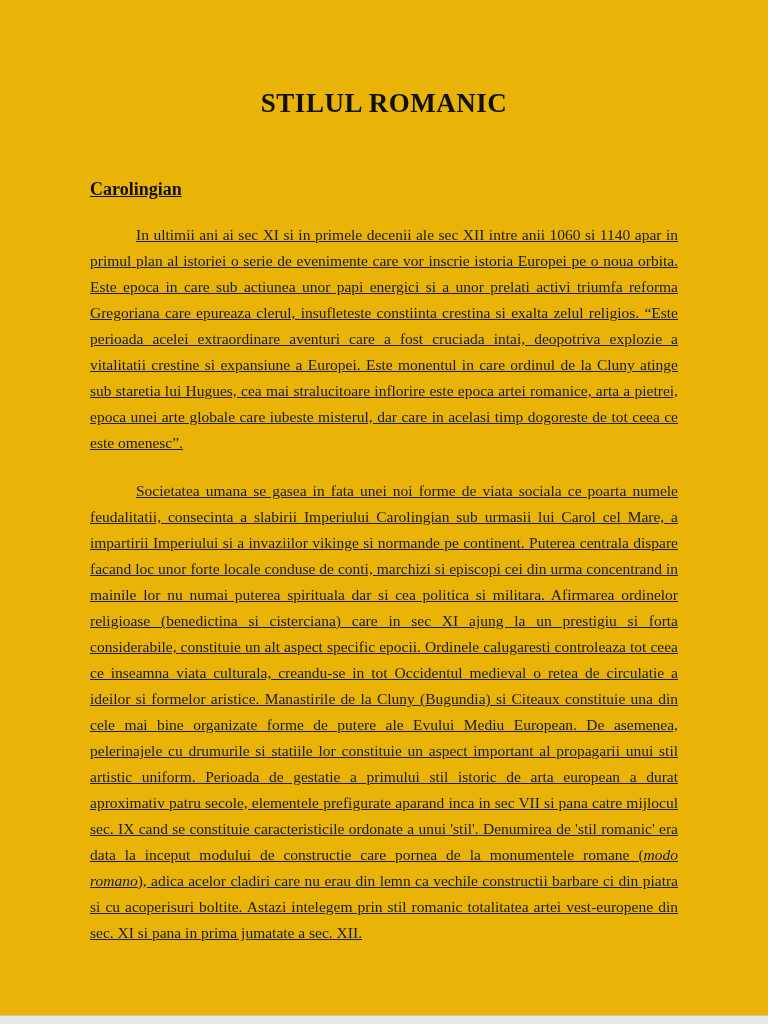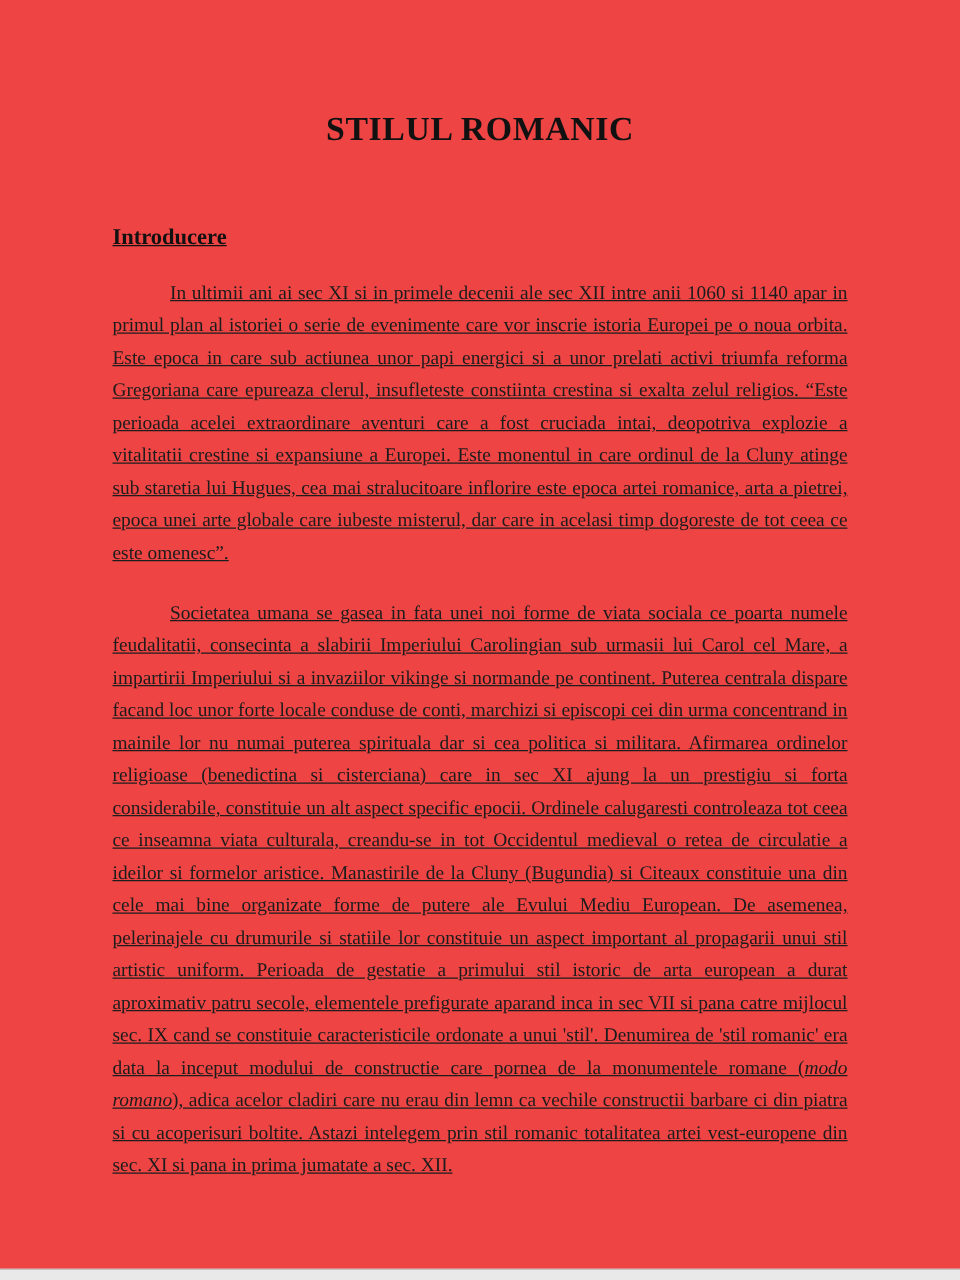--- a/index.html
+++ b/index.html
@@ -9,21 +9,21 @@
     body {
       background: #ffffff;
       width: 768px;
       font-family: "Liberation Serif", serif;
       color: #1c1c1c;
     }
     .page {
       position: relative;
       width: 768px;
       height: 1024px;
-      background: #ef4444;
+      background: #eab308;
       box-sizing: border-box;
       overflow: hidden;
     }
     .doc-title {
       margin: 0;
       padding-top: 88px;
       text-align: center;
       font-size: 27px;
       font-weight: bold;
       letter-spacing: 0.5px;
@@ -61,21 +61,21 @@
       border-top: 1px solid #c2c2c2;
     }
   </style>
 </head>
 <body>
 
 <div class="page">
   <h1 class="doc-title">STILUL ROMANIC</h1>
 
   <div class="content">
-    <h2 class="section-heading">Introducere</h2>
+    <h2 class="section-heading">Carolingian</h2>
 
     <p class="body-text">In ultimii ani ai sec XI si in primele decenii ale sec XII intre anii 1060 si 1140 apar in primul plan al istoriei o serie de evenimente care vor inscrie istoria Europei pe o noua orbita. Este epoca in care sub actiunea unor papi energici si a unor prelati activi triumfa reforma Gregoriana care epureaza clerul, insufleteste constiinta crestina si exalta zelul religios. “Este perioada acelei extraordinare aventuri care a fost cruciada intai, deopotriva explozie a vitalitatii crestine si expansiune a Europei. Este monentul in care ordinul de la Cluny atinge sub staretia lui Hugues, cea mai stralucitoare inflorire este epoca artei romanice, arta a pietrei, epoca unei arte globale care iubeste misterul, dar care in acelasi timp dogoreste de tot ceea ce este omenesc”.</p>
 
     <p class="body-text"><span>Societatea umana se gasea in fata unei noi forme de viata  sociala ce poarta numele feudalitatii, consecinta a slabirii Imperiului Carolingian sub urmasii lui Carol cel Mare, a impartirii Imperiului si a invaziilor vikinge si  normande pe continent. Puterea centrala dispare facand loc unor forte locale conduse de conti, marchizi si episcopi cei din urma concentrand in mainile lor nu numai puterea spirituala dar si cea politica si militara. Afirmarea ordinelor religioase (benedictina si cisterciana) care in sec XI ajung la un prestigiu si forta considerabile, constituie un alt aspect specific epocii. Ordinele calugaresti controleaza tot ceea ce inseamna viata culturala, creandu-se in tot Occidentul medieval o retea de circulatie a ideilor si formelor aristice. Manastirile de la Cluny (Bugundia) si Citeaux constituie una din cele mai bine organizate forme de putere ale Evului Mediu European. De asemenea, pelerinajele cu drumurile si statiile lor constituie un aspect important al propagarii unui stil artistic uniform. Perioada de gestatie a primului stil istoric de arta european a durat aproximativ patru secole, elementele prefigurate aparand inca in sec VII si pana catre mijlocul sec. IX  cand se constituie caracteristicile ordonate a unui 'stil'. Denumirea de 'stil romanic' era data la inceput modului de constructie care pornea de la monumentele romane (</span><span class="italic">modo romano</span><span>), adica acelor cladiri care nu erau din lemn ca vechile constructii barbare ci din piatra si cu acoperisuri boltite. Astazi intelegem prin stil romanic totalitatea artei vest-europene din sec. XI si pana in prima jumatate a sec. XII.</span></p>
   </div>
 
   <div class="page-bottom-edge"></div>
 </div>
 
 </body></html>

